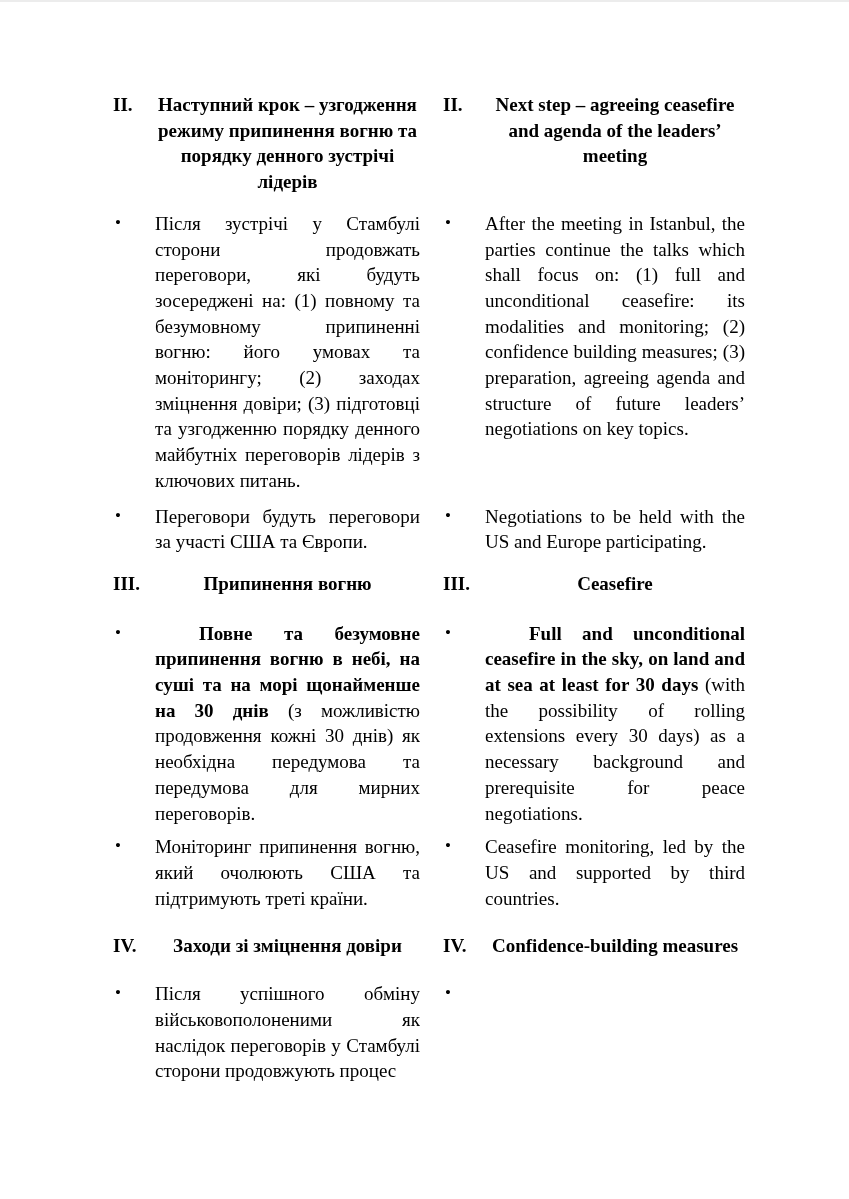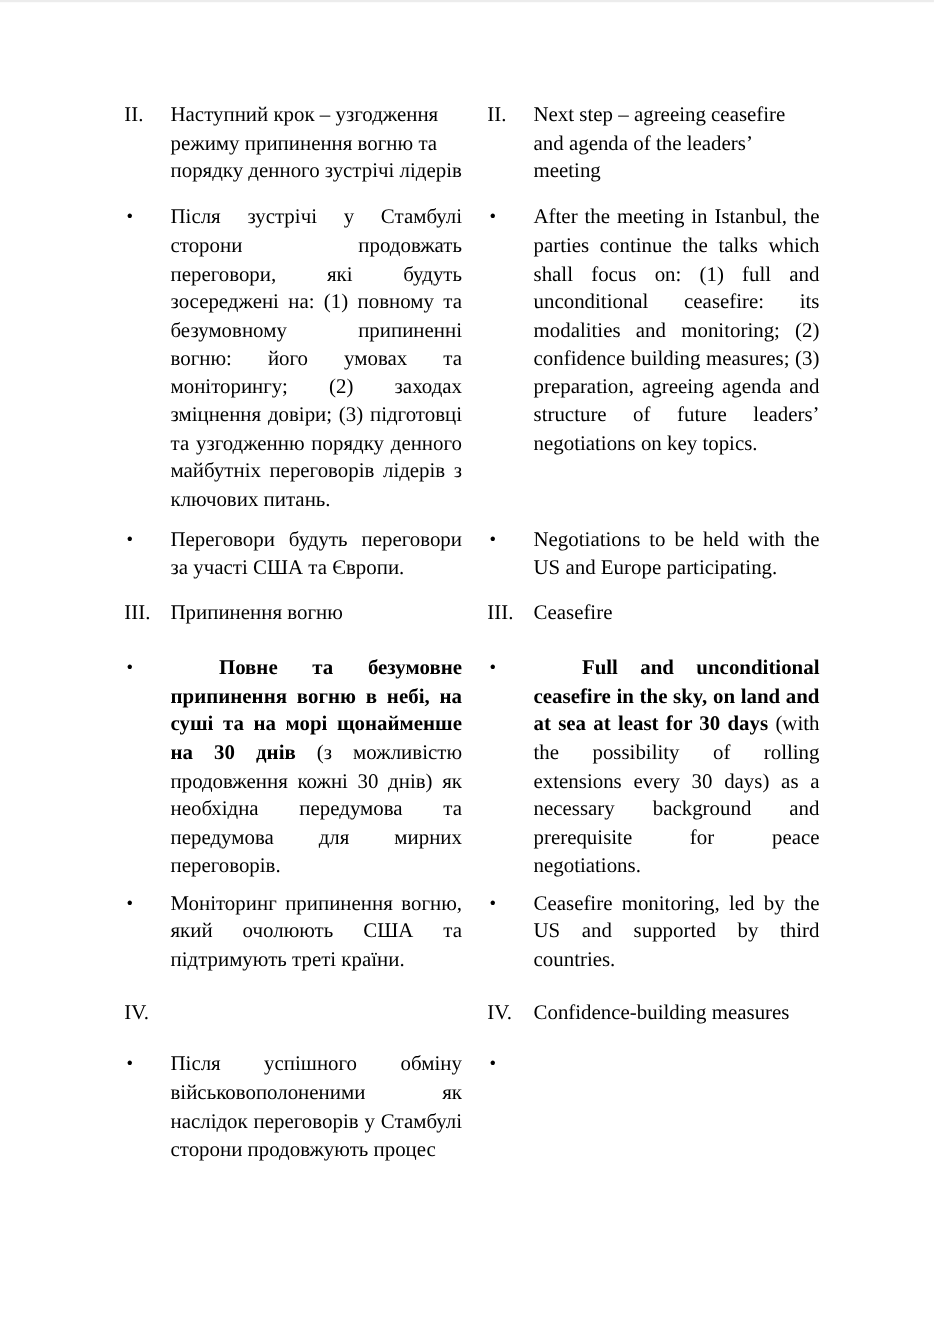--- a/index.html
+++ b/index.html
@@ -31,22 +31,22 @@
   .row.r5              { margin-top: 24px; }
   .row.r6              { margin-top: 8px;  }
   .row.r7, .row.r8     { margin-top: 22px; }
 
   .cell {
     position: relative;
     padding-left: 42px;
     box-sizing: border-box;
   }
   .heading {
-    font-weight: normal;
-    text-align: left;
+    font-weight: bold;
+    text-align: center;
   }
   .heading .num {
     position: absolute;
     left: 0;
     top: 0;
   }
   .bullet {
     text-align: justify;
     text-justify: inter-word;
   }
@@ -125,20 +125,21 @@
     </div>
     <div class="cell bullet">
       <span class="marker">•</span>
       <span>Ceasefire monitoring, led by the US and supported by third countries.</span>
     </div>
   </div>
 
   <div class="row r7">
     <div class="cell heading">
       <span class="num">IV.</span>
+      <span>Заходи зі зміцнення довіри</span>
     </div>
     <div class="cell heading">
       <span class="num">IV.</span>
       <span>Confidence-building measures</span>
     </div>
   </div>
 
   <div class="row r8">
     <div class="cell bullet">
       <span class="marker">•</span>

